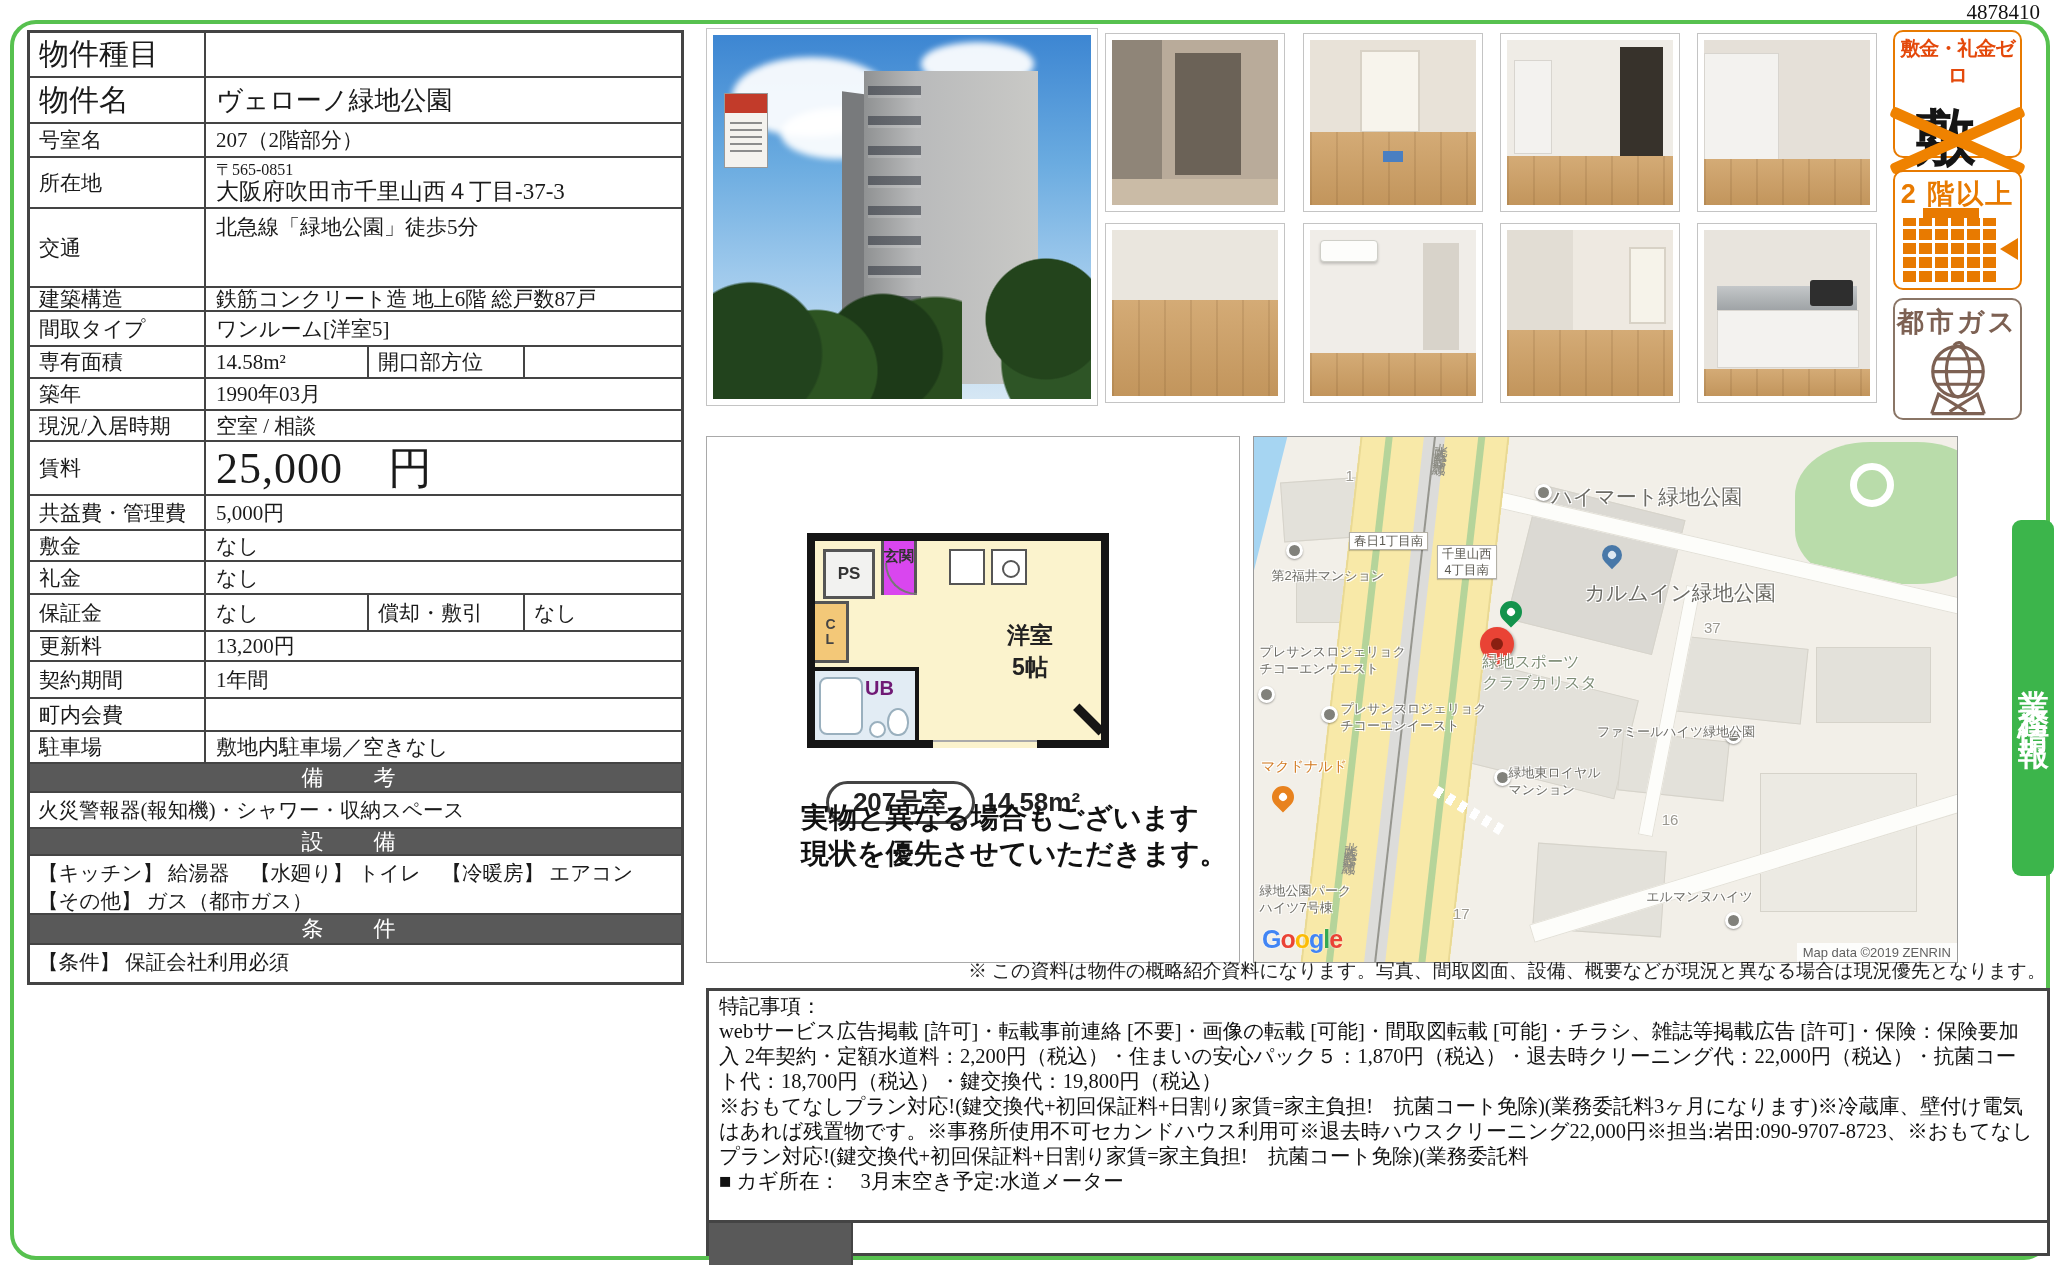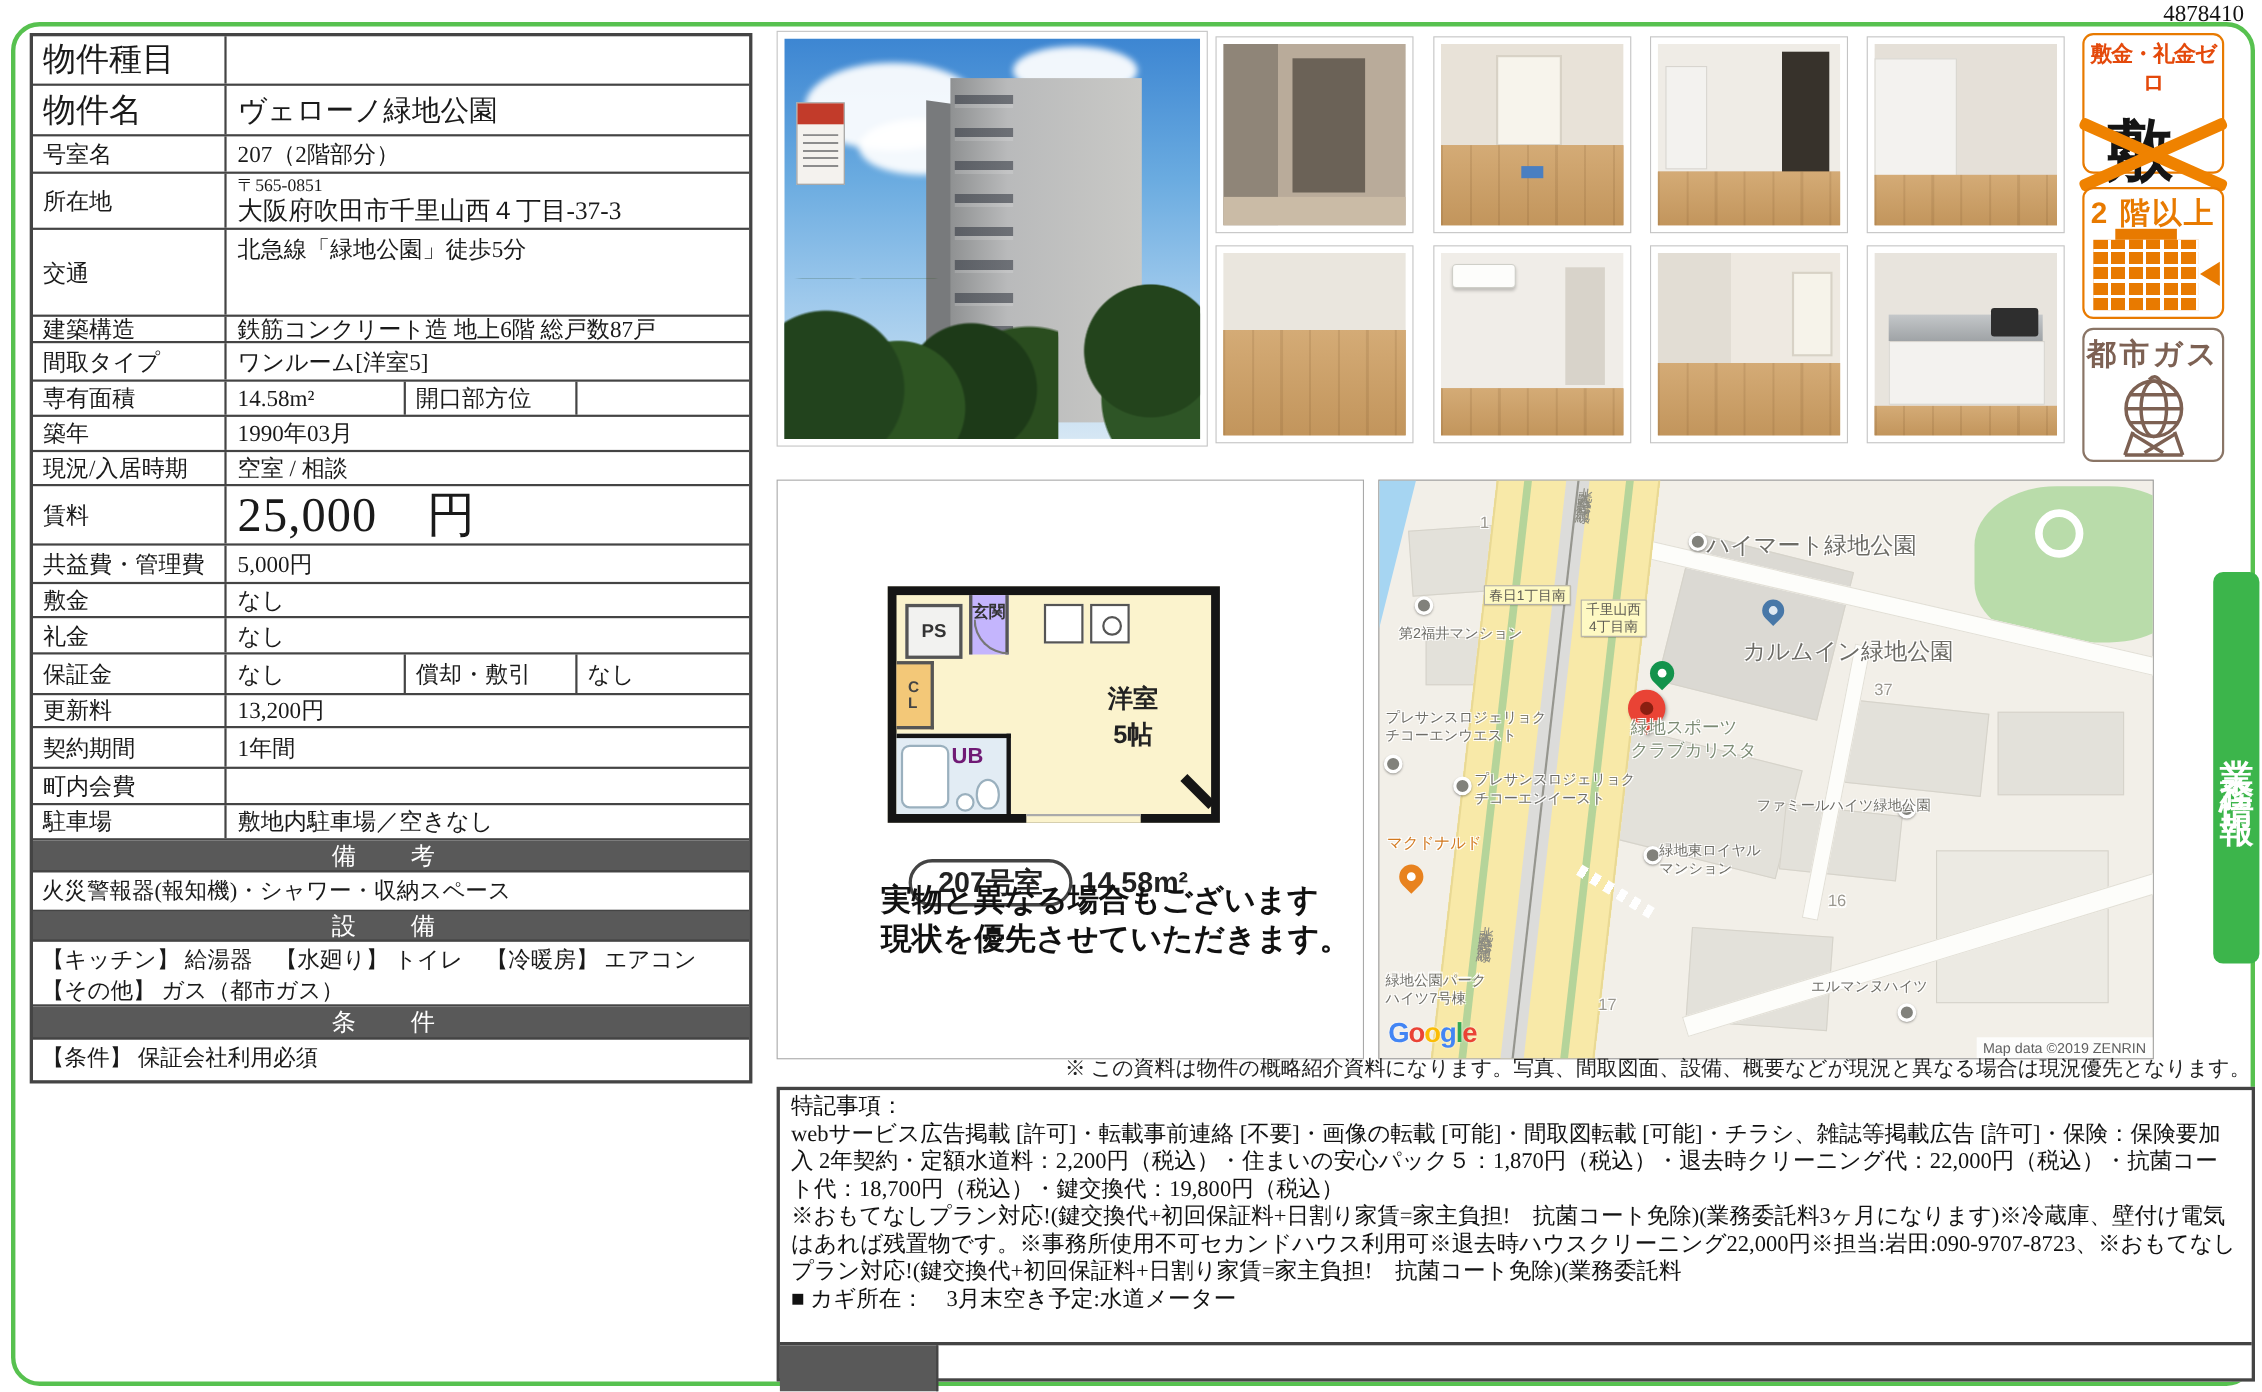--- a/index.html
+++ b/index.html
@@ -69,21 +69,21 @@
   .blueitem{position:absolute;background:#4a7fc1;}
 
   
   #planbox{position:absolute;left:706px;top:436px;width:534px;height:527px;background:#fff;
     border:1px solid #a9a9a9;box-sizing:border-box;font-family:"Liberation Sans",sans-serif;}
   #plan-frame{position:absolute;left:100px;top:96px;width:302px;height:215px;background:#fbf3cd;
     border:8px solid #151515;box-sizing:border-box;}
   .fp{position:absolute;box-sizing:border-box;font-family:"Liberation Sans",sans-serif;}
   #fp-ps{left:8px;top:8px;width:52px;height:50px;background:#f2f2f0;border:3px solid #555;
     display:flex;align-items:center;justify-content:center;font-size:17px;font-weight:bold;color:#333;}
-  #fp-genkan{left:66px;top:0px;width:36px;height:54px;background:#c4b5fd;border-right:3px solid #555;border-left:3px solid #555;
+  #fp-genkan{left:66px;top:0px;width:36px;height:54px;background:#d946ef;border-right:3px solid #555;border-left:3px solid #555;
     display:flex;align-items:flex-start;justify-content:center;font-size:15px;font-weight:bold;color:#333;padding-top:6px;}
   #fp-arc{left:70px;top:22px;width:32px;height:32px;border-left:2px solid #777;border-bottom:2px solid #777;border-radius:0 0 0 100%;}
   #fp-k1{left:134px;top:8px;width:36px;height:36px;background:#fff;border:2px solid #555;}
   #fp-k2{left:176px;top:8px;width:36px;height:36px;background:#fff;border:2px solid #555;}
   #fp-k2::after{content:"";position:absolute;left:9px;top:9px;width:14px;height:14px;border:2px solid #555;border-radius:50%;}
   #fp-cl{left:0px;top:60px;width:34px;height:62px;background:#f3c878;border:3px solid #555;border-left:none;
     display:flex;align-items:center;justify-content:center;font-size:14px;font-weight:bold;color:#444;white-space:pre;line-height:1.1;}
   #fp-ub{left:0px;top:126px;width:104px;height:73px;background:#e2ecf4;border-top:4px solid #151515;border-right:4px solid #151515;}
   #fp-tub{left:4px;top:6px;width:44px;height:58px;background:#fff;border:2px solid #9ab0be;border-radius:8px;}
   #fp-ub-label{left:50px;top:6px;font-size:20px;font-weight:bold;color:#701a75;}
@@ -112,21 +112,21 @@
   #mround{position:absolute;right:9%;top:5%;width:30px;height:30px;border:7px solid #fff;border-radius:50%;background:#b9dcaa;}
   #mriver{position:absolute;left:-2.5%;top:-4%;width:5%;height:32%;background:#a6d5f2;transform:rotate(14deg);}
   #mcross{position:absolute;left:25%;top:70%;width:11%;height:11px;transform:rotate(31deg);
     background:repeating-linear-gradient(90deg,#fff 0 7px,rgba(255,255,255,0) 7px 14px);}
   .mlabel{position:absolute;font-size:13px;line-height:1.3;color:#6d6c66;white-space:pre;
     text-shadow:-1px -1px 0 #fff,1px -1px 0 #fff,-1px 1px 0 #fff,1px 1px 0 #fff;}
   .mlabel.num{color:#9a978f;font-size:15px;}
   .mlabel.lg{font-size:21px;}
   .mlabel.place{color:#7c8b74;font-size:16px;}
   .mlabel.food{color:#d2781e;font-size:14px;}
-  .mlabel.boxed{background:#fef9c3;border:1px solid #b3b0a6;padding:0 4px;color:#5c5a52;font-size:12.5px;
+  .mlabel.boxed{background:#ffffff;border:1px solid #b3b0a6;padding:0 4px;color:#5c5a52;font-size:12.5px;
     box-shadow:0 1px 1px rgba(0,0,0,.18);text-shadow:none;text-align:center;}
   .mlabel.road{writing-mode:vertical-rl;color:#8b8b82;font-size:13.5px;letter-spacing:3px;text-shadow:none;transform:rotate(7deg);}
   .pin-dot{position:absolute;width:11px;height:11px;background:#81817b;border:3px solid #fff;border-radius:50%;
     box-shadow:0 1px 2px rgba(0,0,0,.35);}
   .tdrop{position:absolute;border-radius:50% 50% 50% 0;transform:rotate(-45deg);}
   #pin-red{left:32.2%;top:36.2%;width:34px;height:34px;background:#e94335;box-shadow:0 2px 3px rgba(0,0,0,.3);}
   #pin-red::after{content:"";position:absolute;left:11px;top:11px;width:12px;height:12px;background:#8a1f11;border-radius:50%;}
   #pin-green{left:35%;top:31.2%;width:22px;height:22px;background:#13934c;}
   #pin-green::after{content:"";position:absolute;left:7px;top:7px;width:8px;height:8px;background:#fff;border-radius:50%;}
   #pin-blue{left:49.5%;top:20.5%;width:20px;height:20px;background:#4878a8;}

